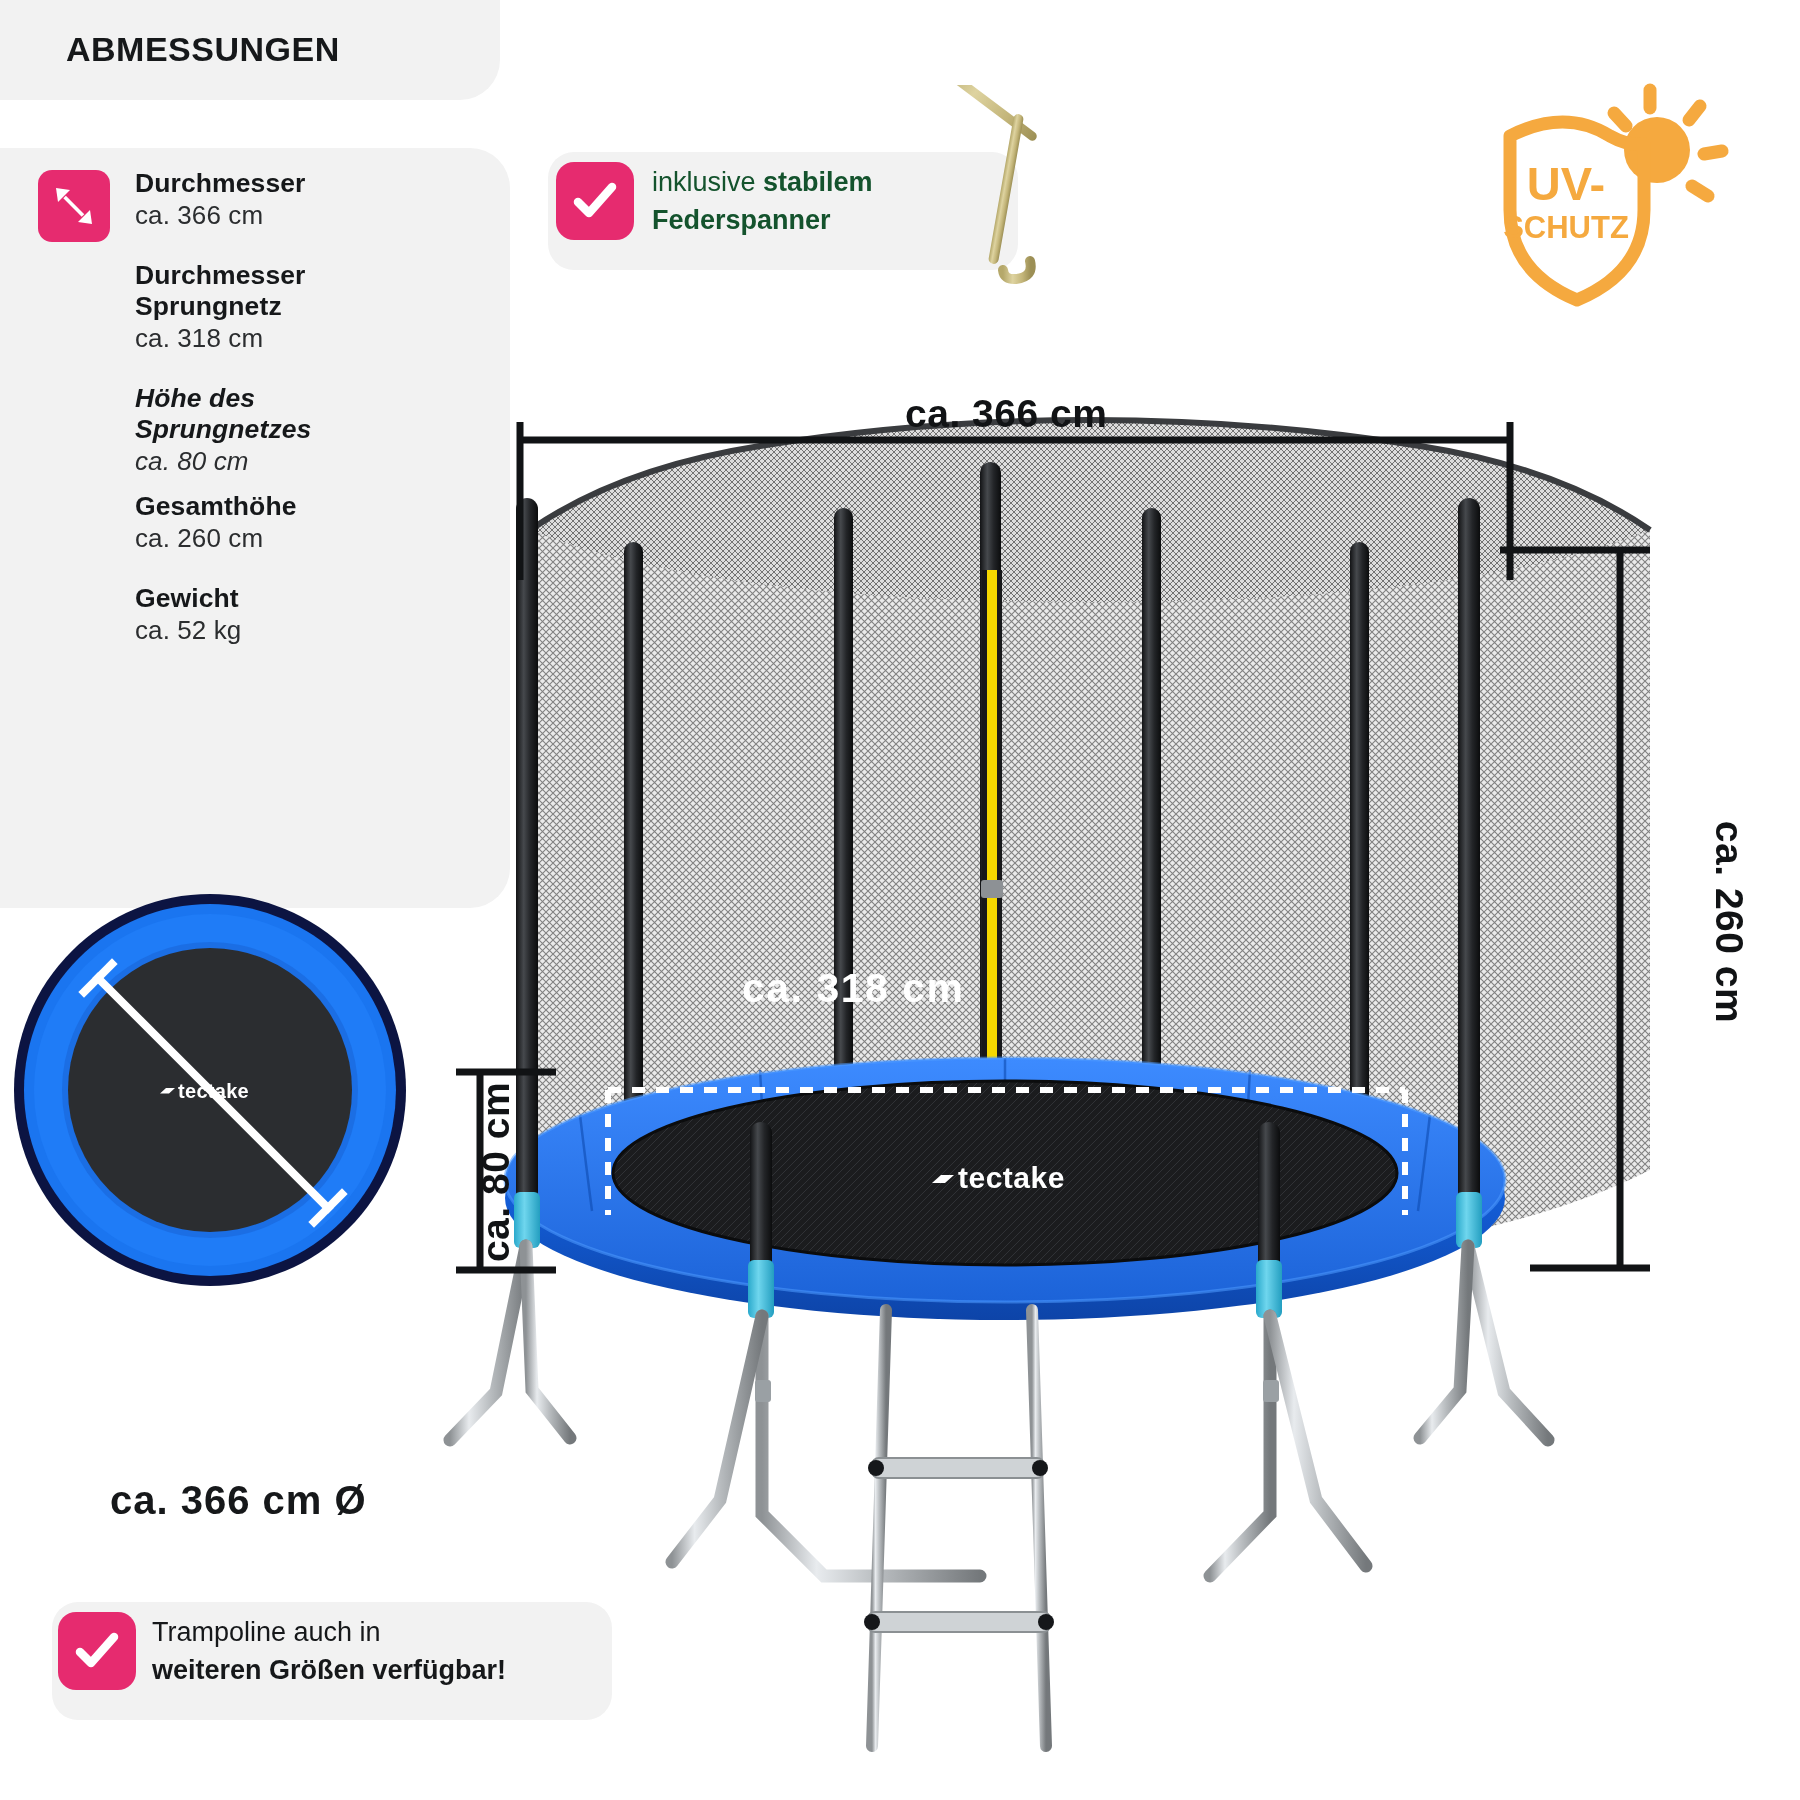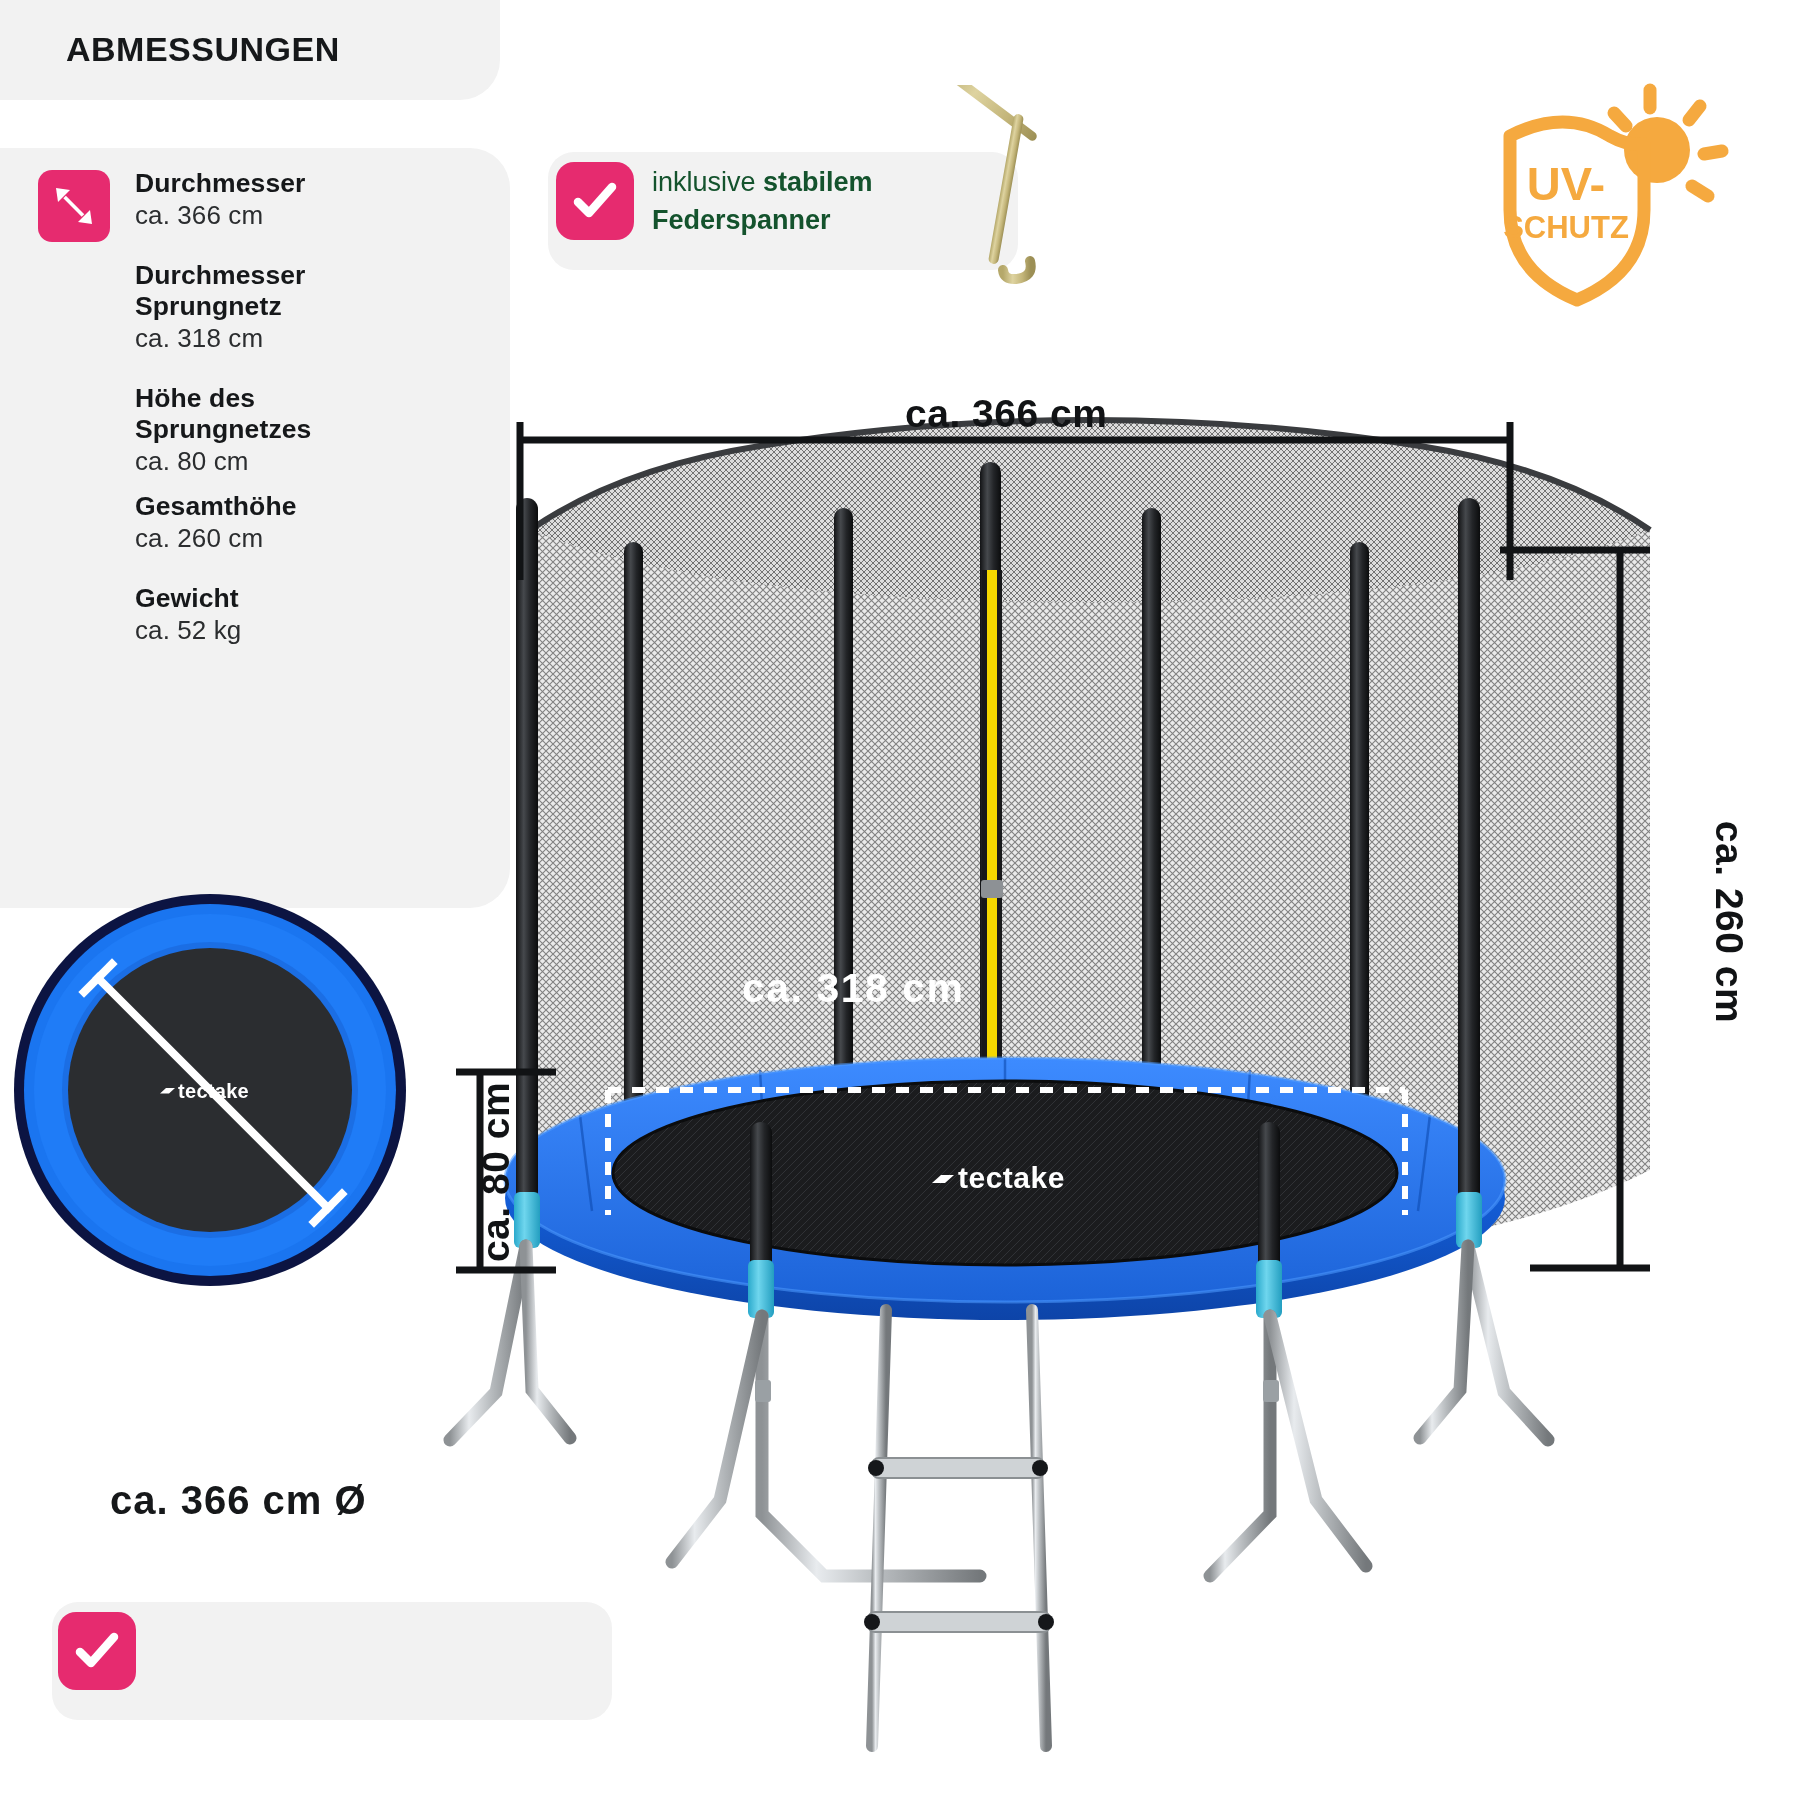--- a/index.html
+++ b/index.html
@@ -130,21 +130,21 @@
       <div class="spec-label">Durchmesser</div>
       <div class="spec-value">ca. 366 cm</div>
     </div>
 
     <div class="spec-row" style="margin-bottom:28px;">
       <div class="spec-label">Durchmesser</div>
       <div class="spec-label">Sprungnetz</div>
       <div class="spec-value">ca. 318 cm</div>
     </div>
 
-    <div class="spec-row" style="">
+    <div class="spec-row" style="font-style:italic;">
       <div class="spec-label">Höhe des</div>
       <div class="spec-label">Sprungnetzes</div>
       <div class="spec-value">ca. 80 cm</div>
     </div>
 
     <div class="spec-row" style="margin-bottom:28px;">
       <div class="spec-label">Gesamthöhe</div>
       <div class="spec-value">ca. 260 cm</div>
     </div>
 
@@ -396,14 +396,18 @@
     </svg>
   </div>
   <div id="circle-caption">ca.  366 cm Ø</div>
 
   <div class="panel" id="sizes-panel"></div>
   <div class="pink-tile" id="sizes-check">
     <svg class="check-glyph" viewBox="0 0 48 48" aria-hidden="true">
       <path d="M7 25 L18 36 L41 10" stroke="#ffffff" stroke-width="8.5" fill="none" stroke-linecap="round" stroke-linejoin="round"></path>
     </svg>
   </div>
+  <div id="sizes-text">
+    <div>Trampoline auch in</div>
+    <div><b>weiteren Größen verfügbar!</b></div>
+  </div>
 
 </div>
 
 </body></html>

